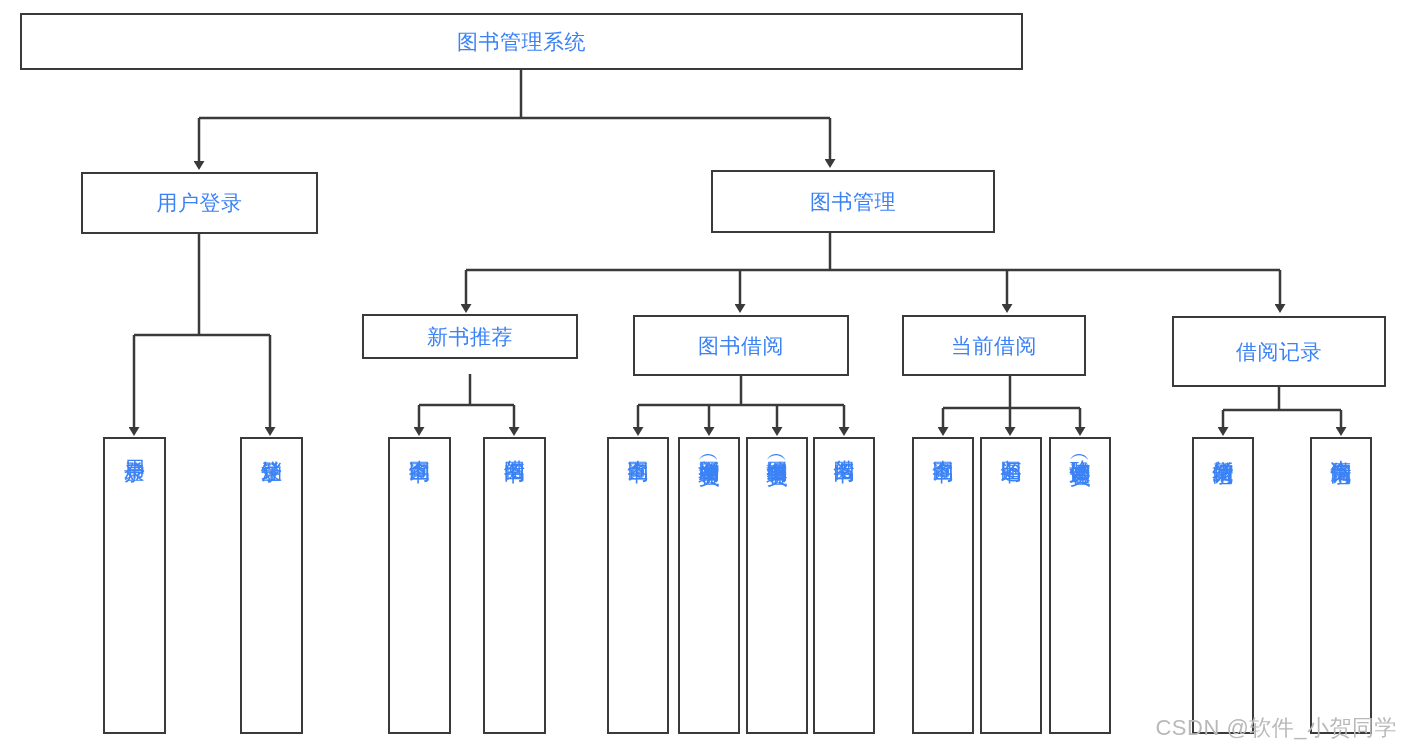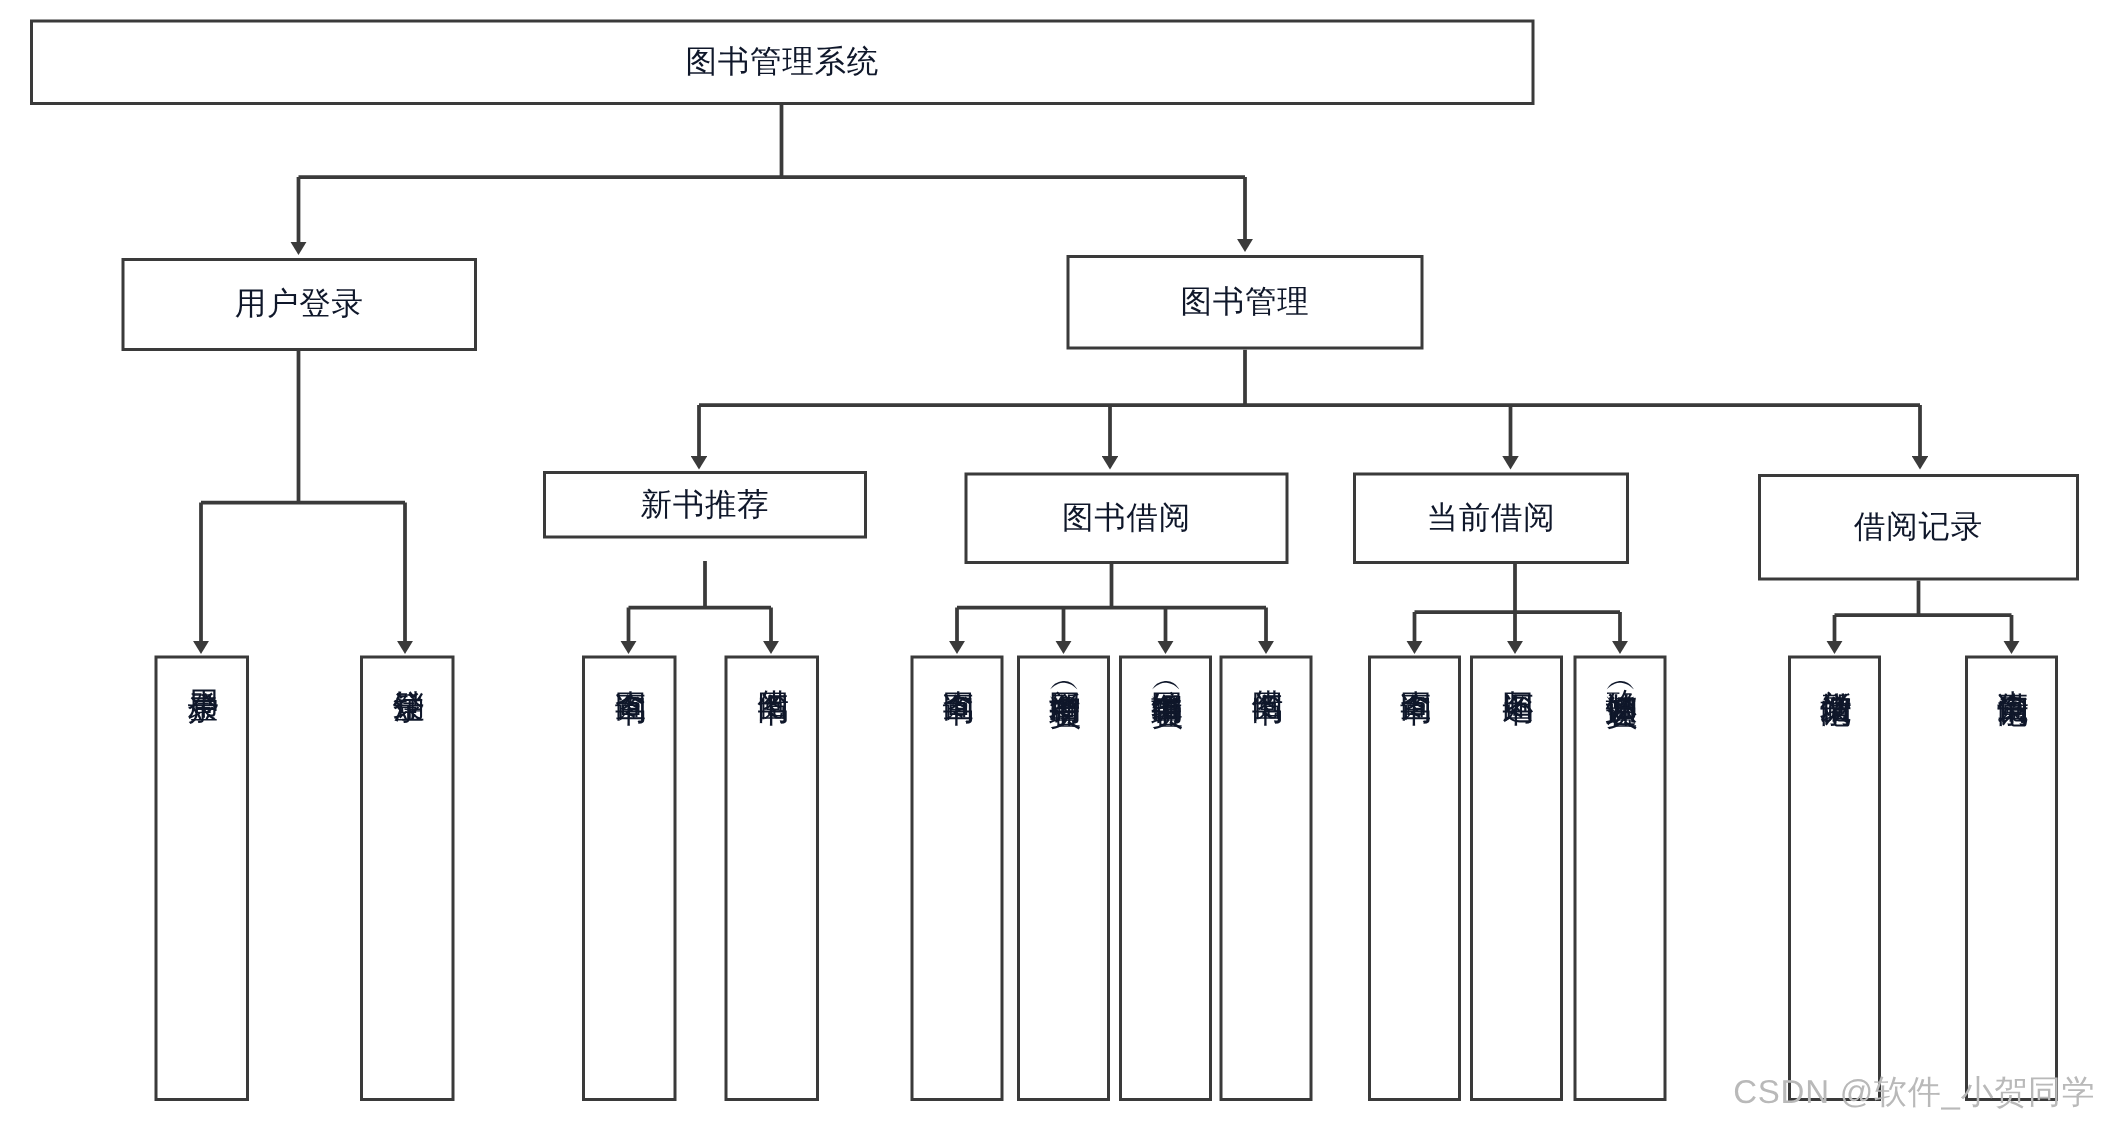--- a/index.html
+++ b/index.html
@@ -28,21 +28,21 @@
     position: absolute;
     box-sizing: border-box;
     border: 2px solid #3a3a3a;
     background: #ffffff;
     display: flex;
     align-items: center;
     justify-content: center;
     z-index: 2;
   }
   .node-label {
-    color: #0f172a;
+    color: #3b82f6;
     font-size: 21px;
     line-height: 1.12;
     letter-spacing: 0.5px;
     white-space: nowrap;
   }
   .node.leaf .node-label {
     writing-mode: vertical-rl;
     text-orientation: upright;
     font-size: 21px;
     letter-spacing: 1px;
@@ -119,28 +119,28 @@
     </g>
   </svg>
 
   <div class="node" style="left:20px; top:13px; width:1003px; height:57px;">
     <span class="node-label">图书管理系统</span>
   </div>
 
   <div class="node" style="left:81px; top:172px; width:237px; height:62px;">
     <span class="node-label">用户登录</span>
   </div>
-  <div class="node" style="left:711px; top:170px; width:238px; height:63px;">
+  <div class="node" style="left:711px; top:170px; width:284px; height:63px;">
     <span class="node-label">图书管理</span>
   </div>
 
   <div class="node" style="left:362px; top:314px; width:216px; height:45px;">
     <span class="node-label">新书推荐</span>
   </div>
-  <div class="node" style="left:633px; top:315px; width:216px; height:61px;margin-left:10px;">
+  <div class="node" style="left:633px; top:315px; width:216px; height:61px;">
     <span class="node-label">图书借阅</span>
   </div>
   <div class="node" style="left:902px; top:315px; width:184px; height:61px;">
     <span class="node-label">当前借阅</span>
   </div>
   <div class="node" style="left:1172px; top:316px; width:214px; height:71px;">
     <span class="node-label">借阅记录</span>
   </div>
 
   <div class="node leaf" style="left:103px; top:437px; width:63px; height:297px;">

